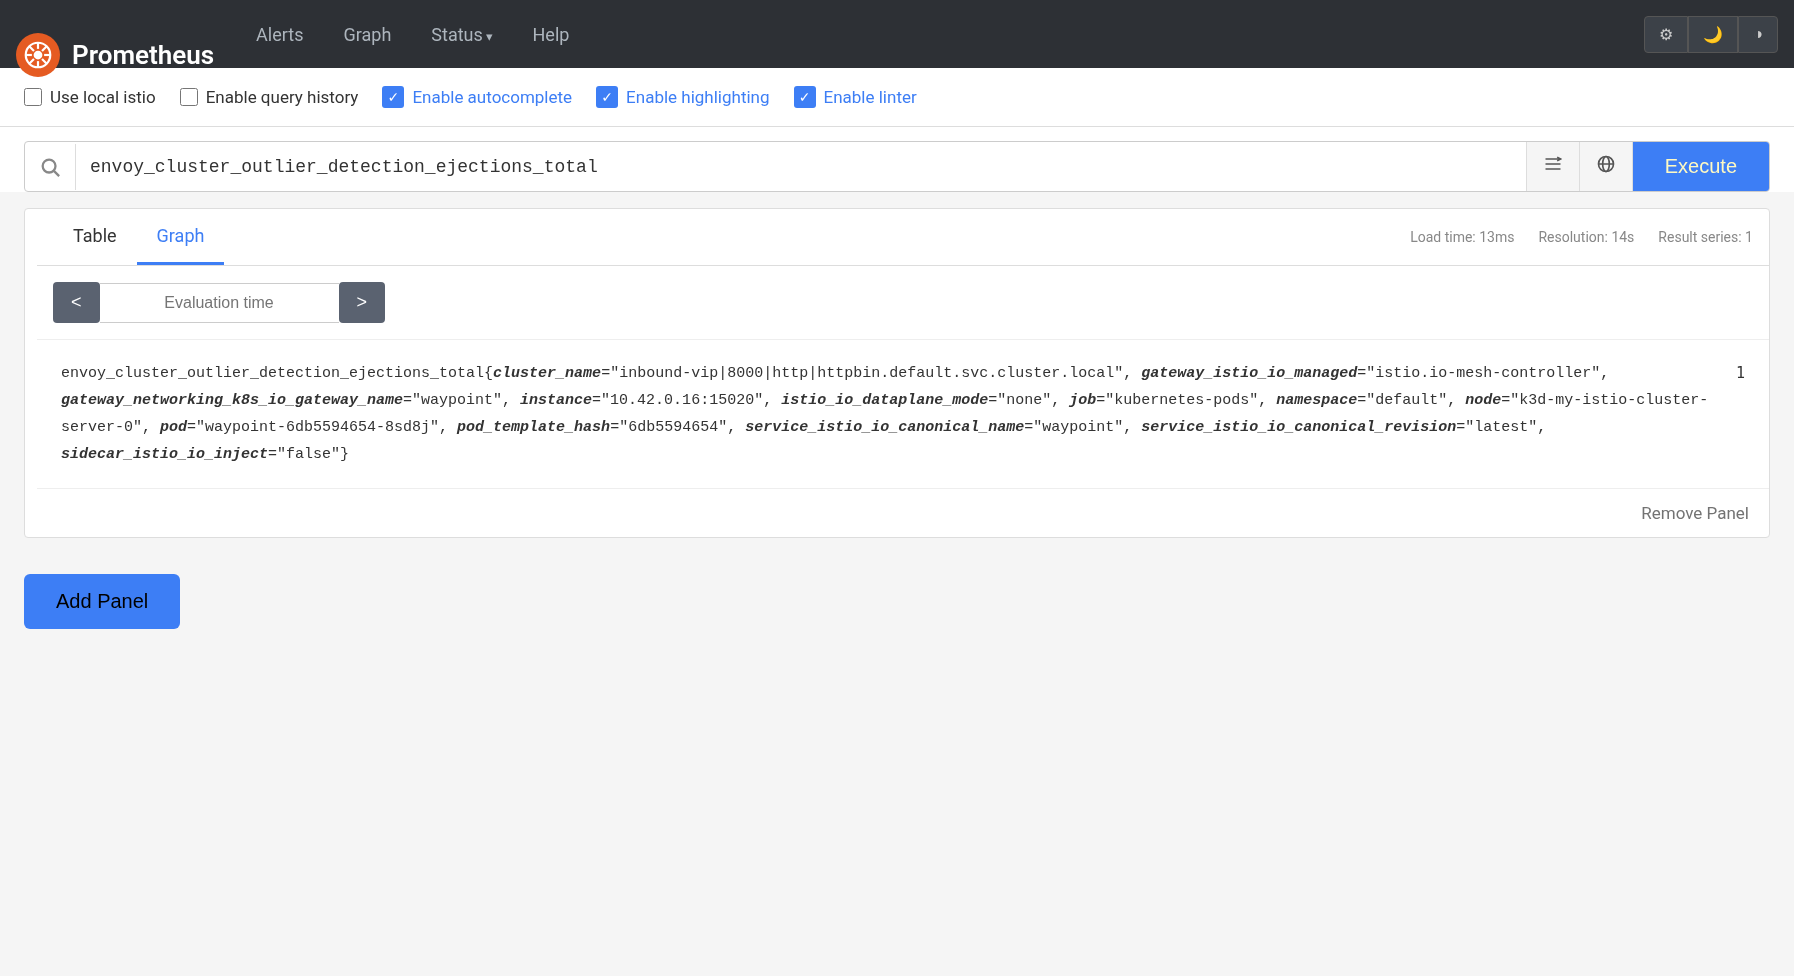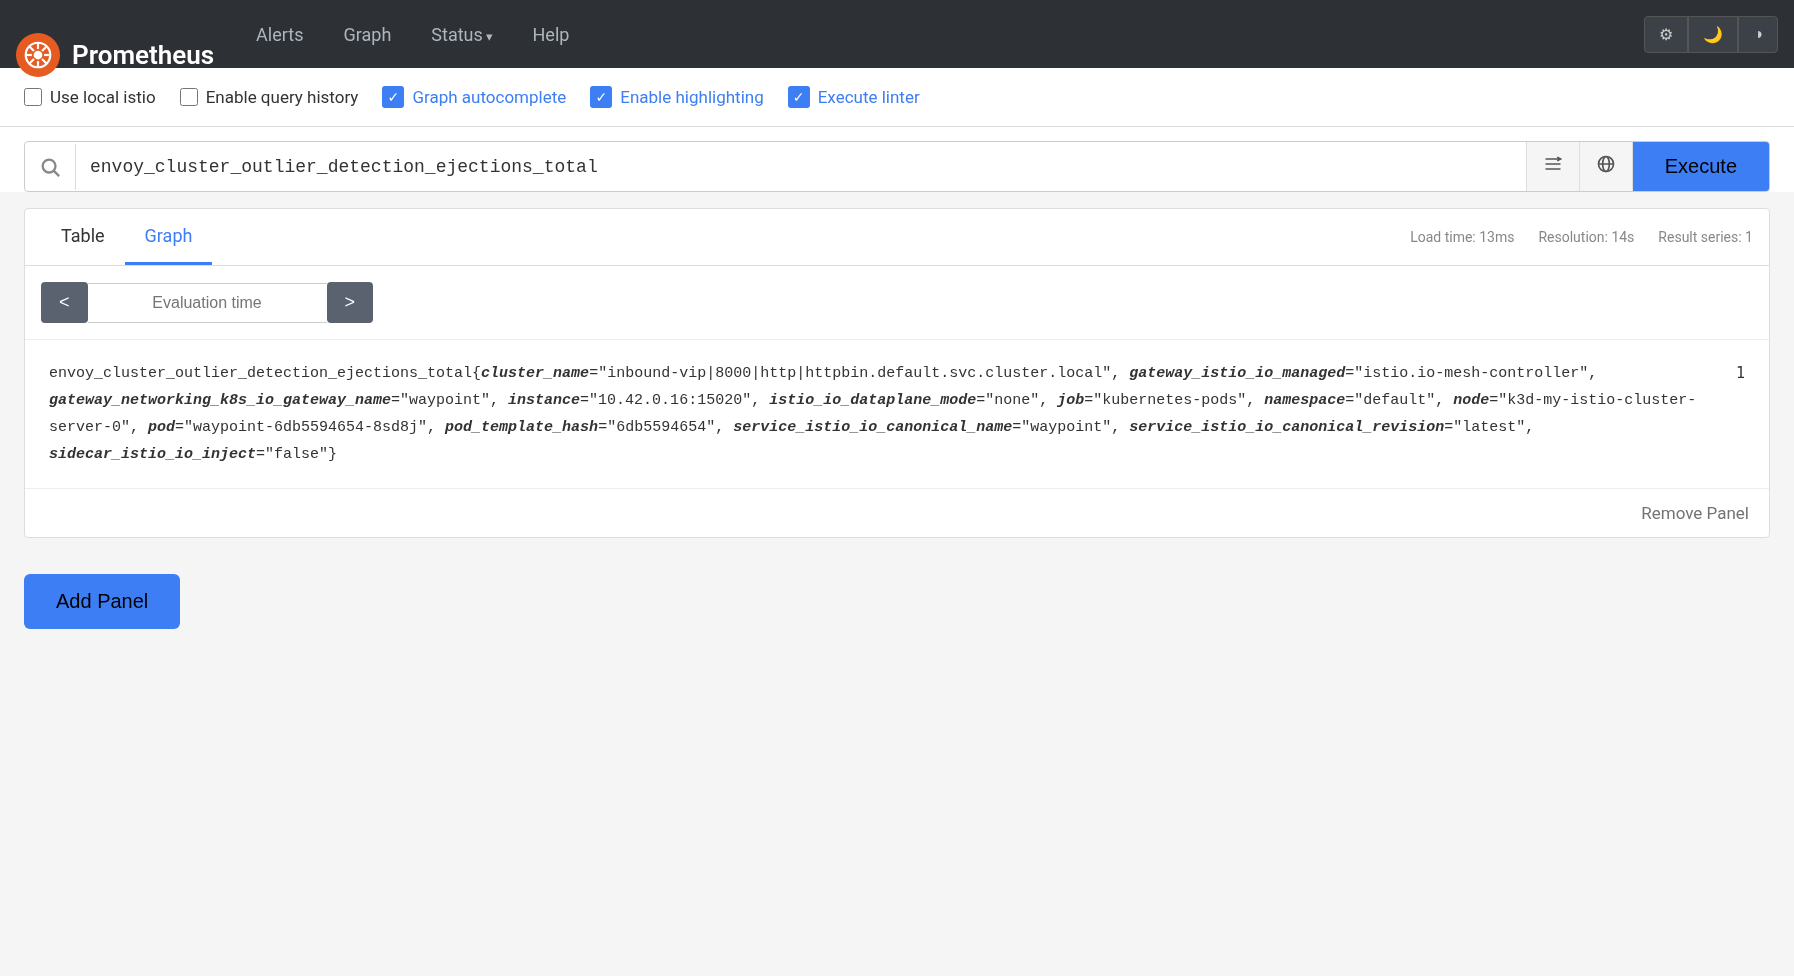--- a/index.html
+++ b/index.html
@@ -140,34 +140,35 @@
       background: #f5f5f5;
       border: none;
       border-right: 1px solid #ddd;
       padding: 12px 16px;
       cursor: pointer;
       font-size: 18px;
       color: #555;
     }
     .execute-btn {
       background: #3d7ef5;
-      color: #000000;
+      color: #fef9c3;
       border: none;
       padding: 13px 32px;
       font-size: 20px;
       font-weight: 500;
       cursor: pointer;
     }
 
     
     .panel {
       background: #fff;
       margin: 0 24px 20px;
       border: 1px solid #ddd;
       border-radius: 4px;
+      padding-left: 12px;
     }
     .panel-tabs-row {
       display: flex;
       align-items: center;
       border-bottom: 1px solid #ddd;
       padding: 0 16px;
       justify-content: space-between;
     }
     .panel-tabs {
       display: flex;
@@ -320,29 +321,29 @@
   <label class="toolbar-item">
     <input type="checkbox" style="">
     <span class="item-label-plain">Use local istio</span>
   </label>
   <label class="toolbar-item">
     <input type="checkbox" style="">
     <span class="item-label-plain">Enable query history</span>
   </label>
   <label class="toolbar-item">
     <div class="checkbox-blue">✓</div>
-    <span class="item-label">Graph autocomplete</span>
+    <span class="item-label">Enable autocomplete</span>
   </label>
   <label class="toolbar-item">
     <div class="checkbox-blue">✓</div>
     <span class="item-label">Enable highlighting</span>
   </label>
   <label class="toolbar-item">
     <div class="checkbox-blue">✓</div>
-    <span class="item-label">Execute linter</span>
+    <span class="item-label">Enable linter</span>
   </label>
 </div>
 
 <div class="search-section">
   <div class="search-bar">
     <div class="search-icon-wrap">
       <svg width="22" height="22" viewBox="0 0 24 24" fill="none" stroke="#888" stroke-width="2.5">
         <circle cx="11" cy="11" r="7"></circle>
         <line x1="16.5" y1="16.5" x2="22" y2="22"></line>
       </svg>

